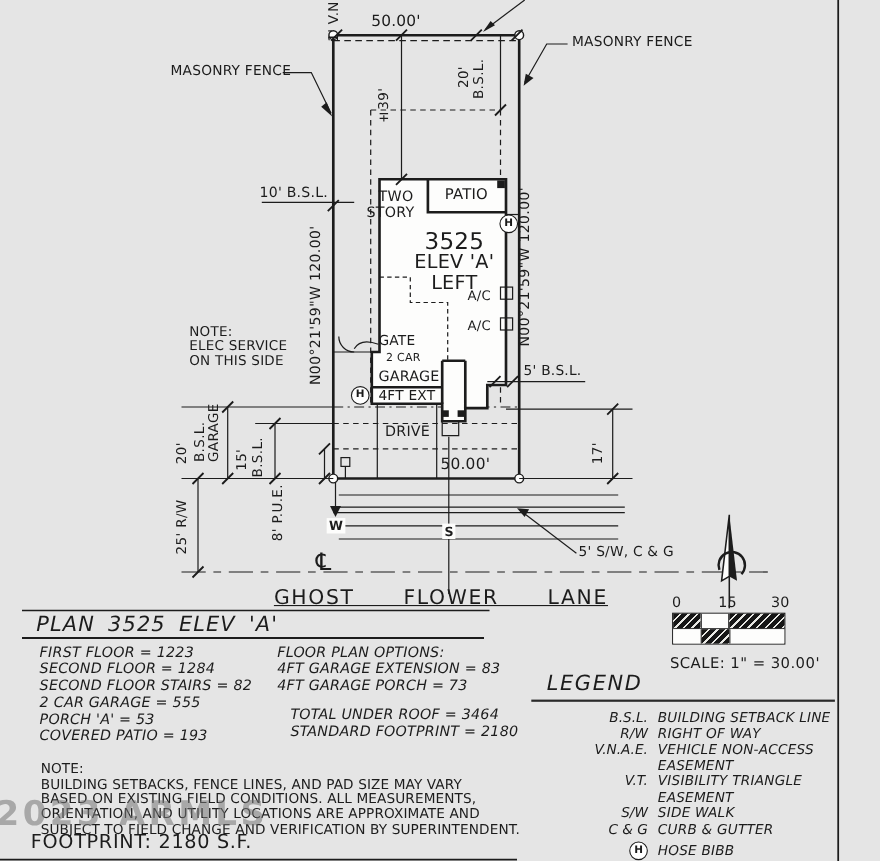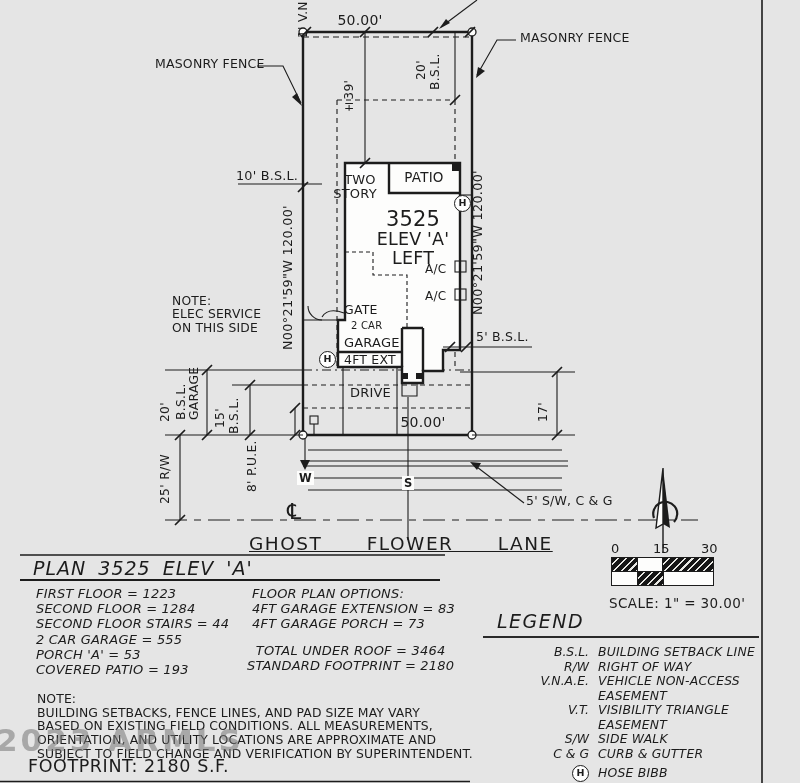--- a/index.html
+++ b/index.html
@@ -214,31 +214,31 @@
           <div class="scell lite" style="width:50px;border-right:none;"></div>
         </div>
     </div>
     <div style="font-size:13.5px;margin-top:9px;margin-left:-2px;letter-spacing:.4px;">SCALE: 1" = 30.00'</div>
   </div>
 
   <div id="plan-title">PLAN 3525 ELEV 'A'</div>
   <div class="tcol" style="left:36px;top:586px;">
     <div>FIRST FLOOR = 1223</div>
     <div>SECOND FLOOR = 1284</div>
-    <div>SECOND FLOOR STAIRS = 44</div>
+    <div>SECOND FLOOR STAIRS = 82</div>
     <div>2 CAR GARAGE = 555</div>
     <div>PORCH 'A' = 53</div>
     <div>COVERED PATIO = 193</div>
   </div>
   <div class="tcol" style="left:252px;top:586px;">
     <div>FLOOR PLAN OPTIONS:</div>
     <div>4FT GARAGE EXTENSION = 83</div>
     <div>4FT GARAGE PORCH = 73</div>
   </div>
-  <div class="tcol" style="left:247px;top:643px;text-align:center;">
+  <div class="tcol" style="left:264px;top:643px;">
     <div>TOTAL UNDER ROOF = 3464</div>
     <div>STANDARD FOOTPRINT = 2180</div>
   </div>
 
   <div id="legend">
     <div id="legend-title">LEGEND</div>
     <div style="height:7px;"></div>
     <div class="lrow">
         <div class="labbr">B.S.L.</div>
         <div class="ldef">BUILDING SETBACK LINE</div>

